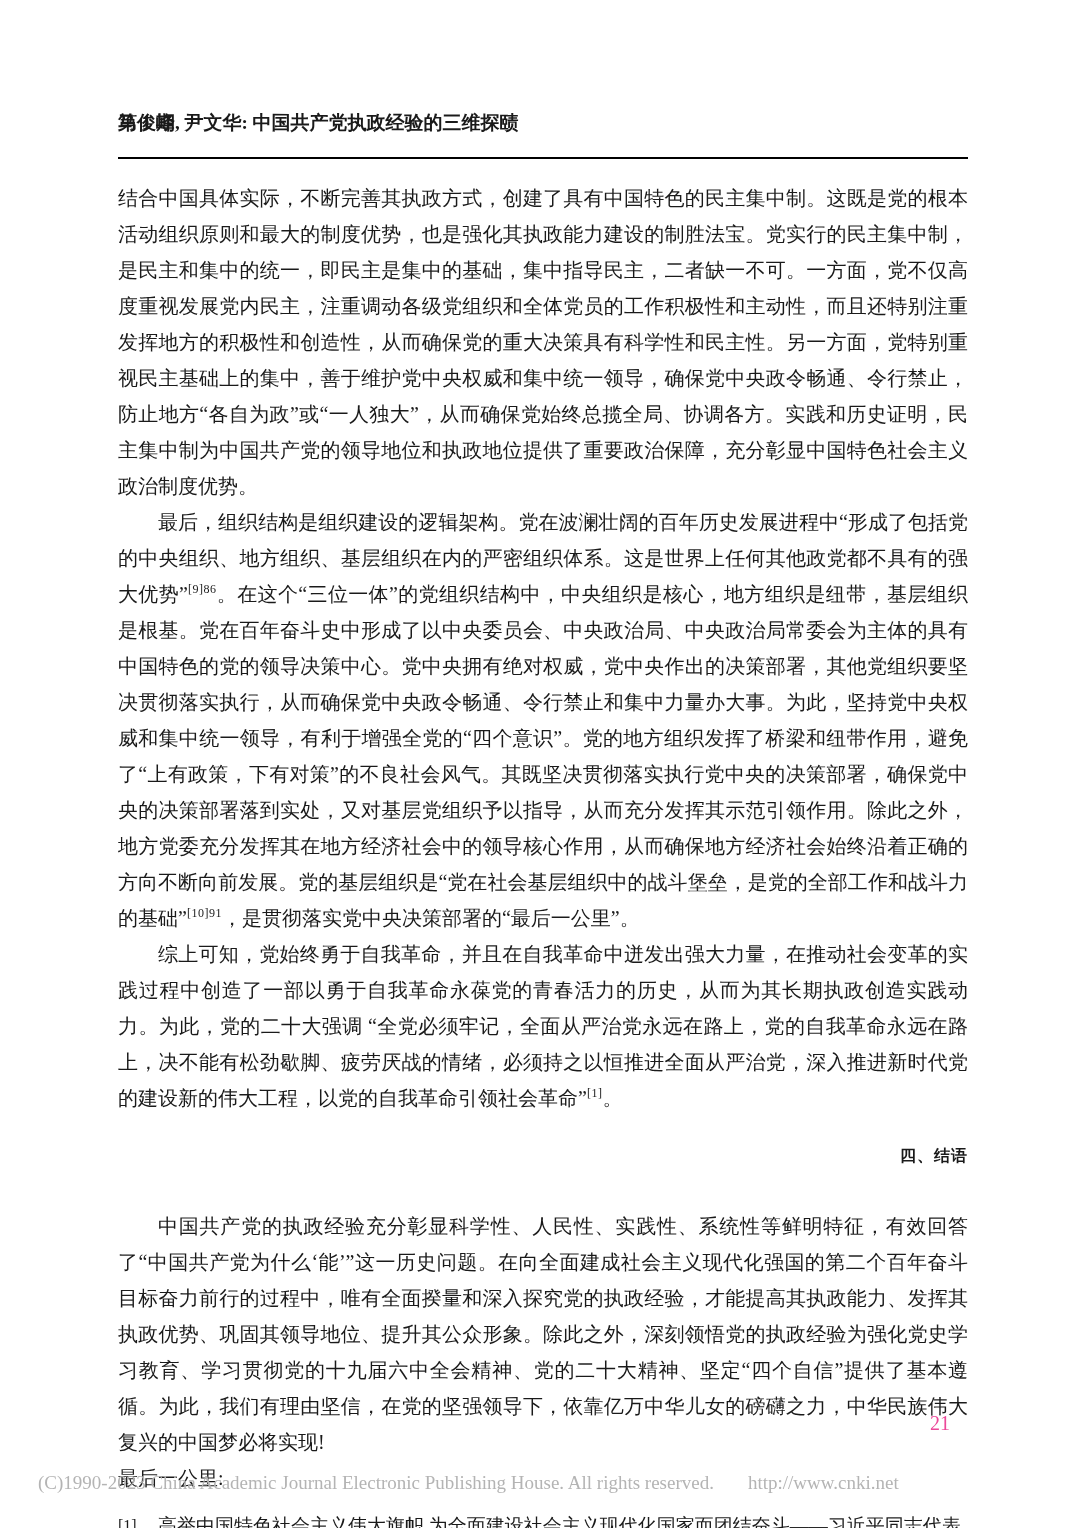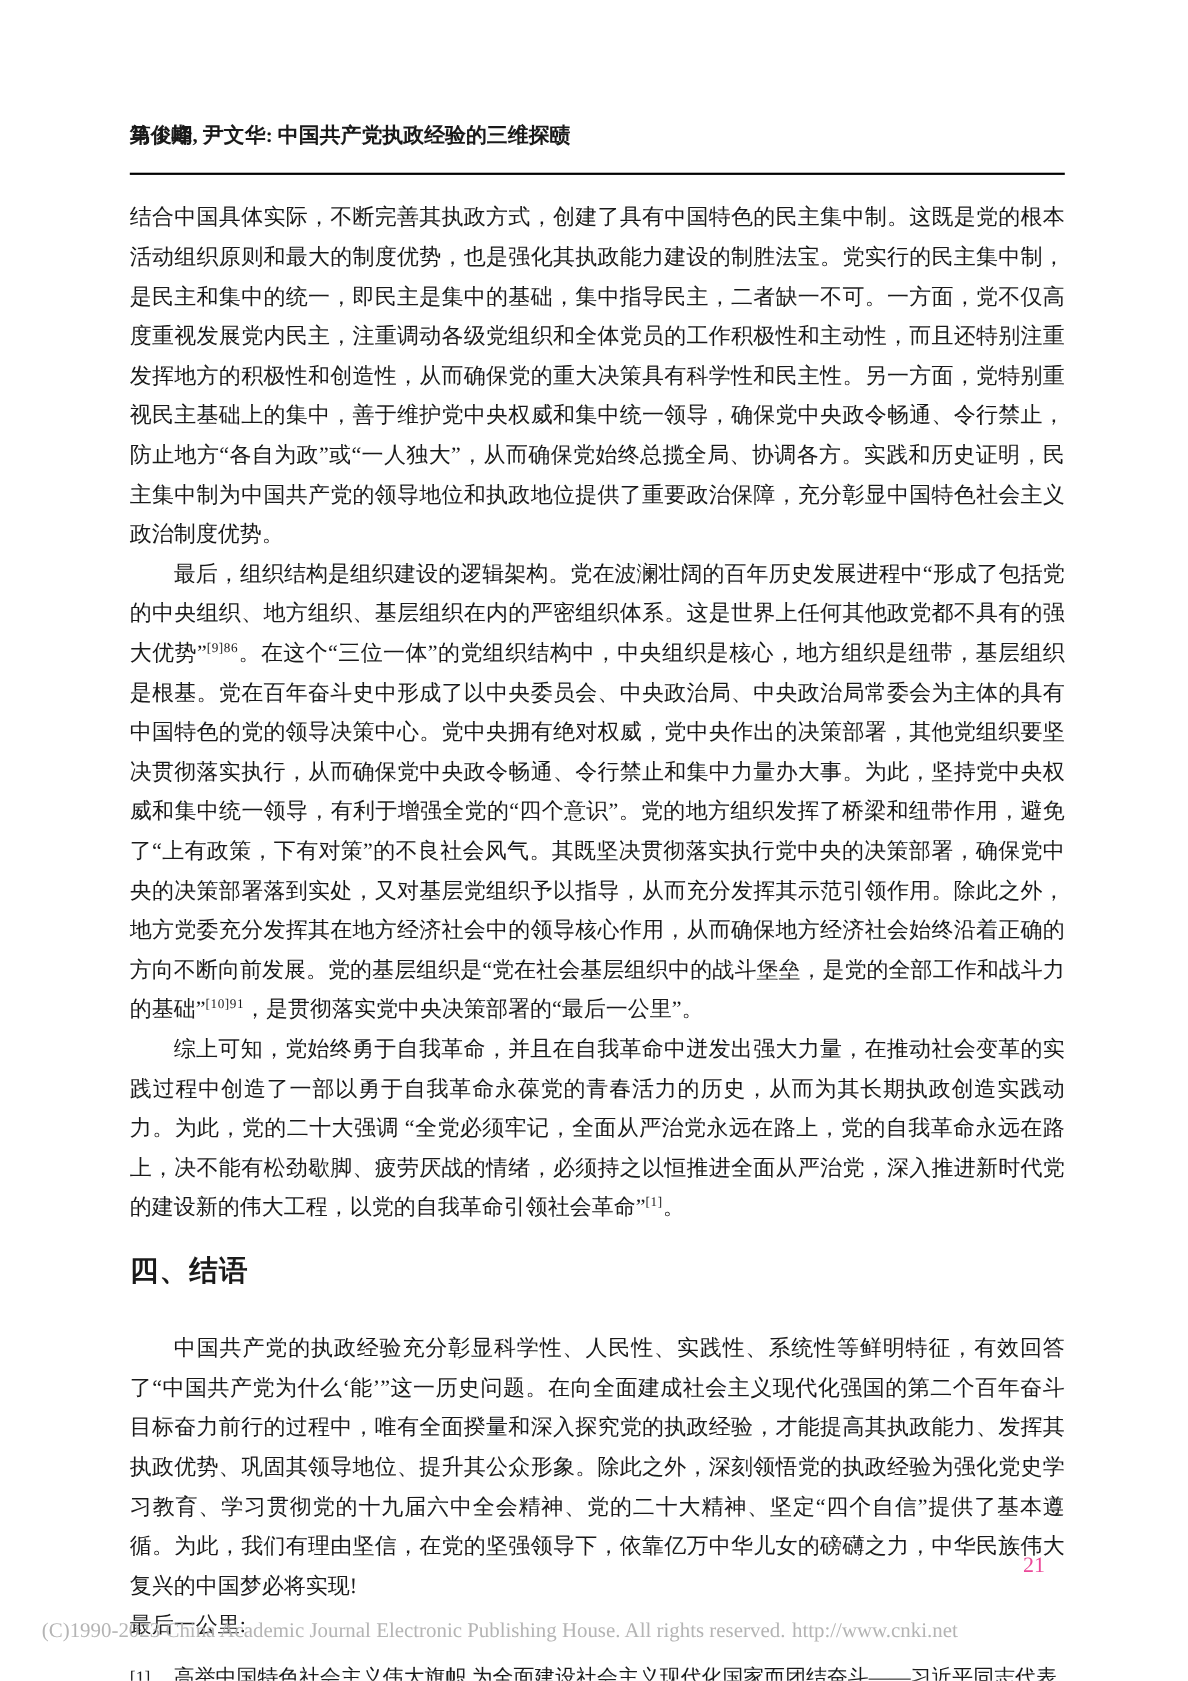--- a/index.html
+++ b/index.html
@@ -32,21 +32,21 @@
     text-align: justify;
     text-justify: inter-ideograph;
   }
   .content p { margin: 0; text-indent: 2em; }
   .content p.continuation { text-indent: 0; }
   sup.cite {
     font-size: 12px; line-height: 0; vertical-align: super;
     letter-spacing: 0.5px;
   }
   h2.section-heading {
-    font-size: 26px; font-weight: bold; text-align: left;
+    font-size: 16px; font-weight: bold; text-align: right;
     margin: 22px 0 34px 0; text-indent: 0; letter-spacing: 1px;
   }
   .refs-label { margin-top: 16px; text-indent: 0 !important; font-size: 20px; }
   .ref-item {
     display: flex; margin-top: 15px;
     font-size: 19px; line-height: 30px; text-align: left;
   }
   .ref-item .marker { flex: none; width: 40px; font-size: 16px; }
   .ref-item .ref-text { flex: 1; }
 
@@ -54,21 +54,21 @@
   .page-number {
     position: absolute; left: 930px; top: 1412px;
     font-size: 20px; color: #ec4899;
   }
 
   
   .scan-footer {
     position: absolute; left: 38px; top: 1472px; width: 1010px;
     font-size: 19px; color: #b4b4b4; white-space: nowrap;
   }
-  .scan-footer .url { margin-left: 6px; }
+  .scan-footer .url { margin-left: 34px; }
 </style>
 </head>
 <body>
 
 <div class="page">
 
   <div class="header">
     <span class="issue">第 1 期</span>
     <span class="running-title">马俊峰, 尹文华: 中国共产党执政经验的三维探赜</span>
   </div>

